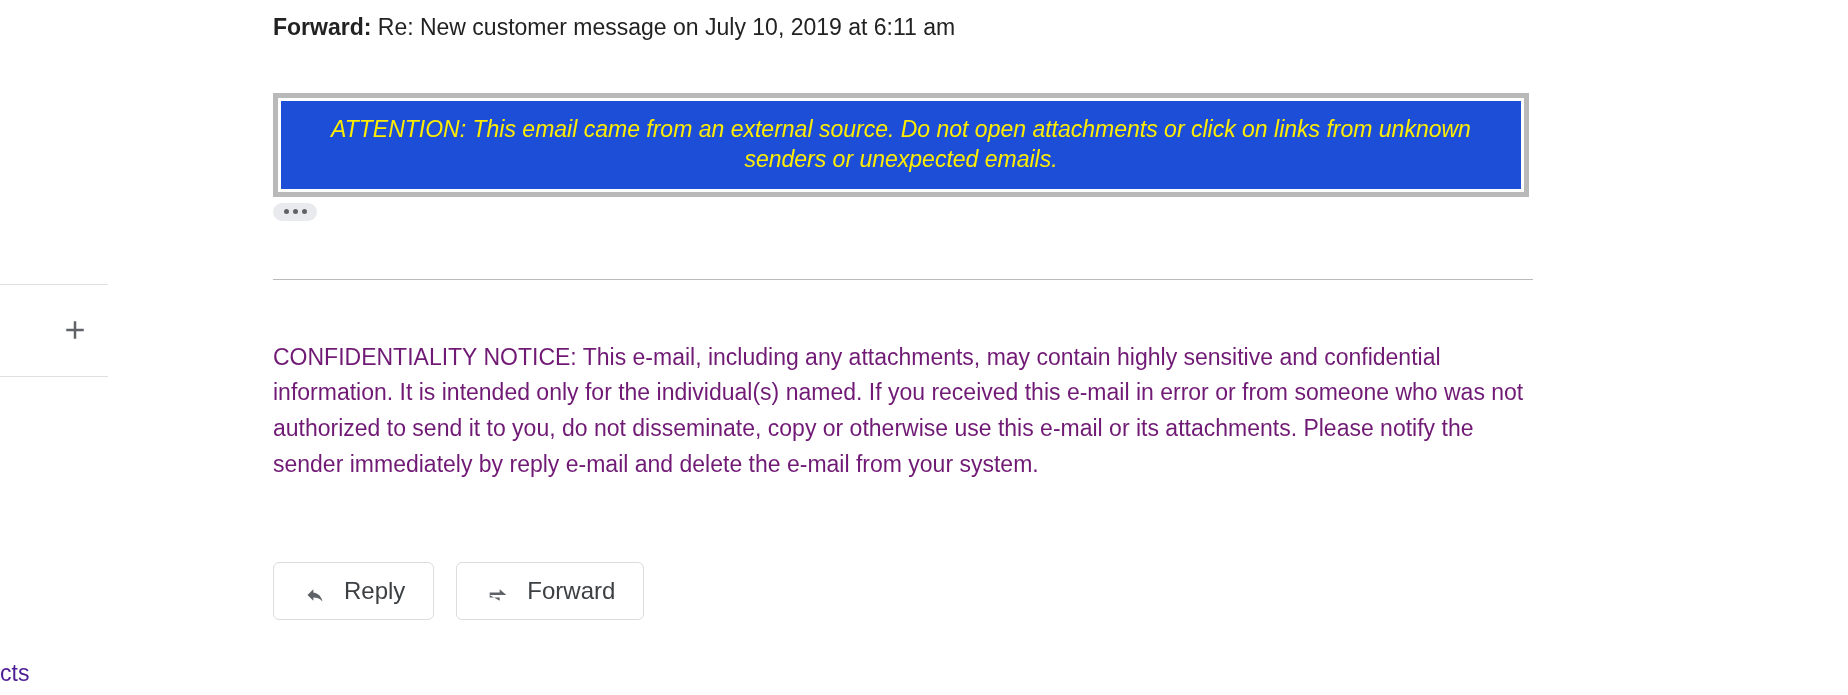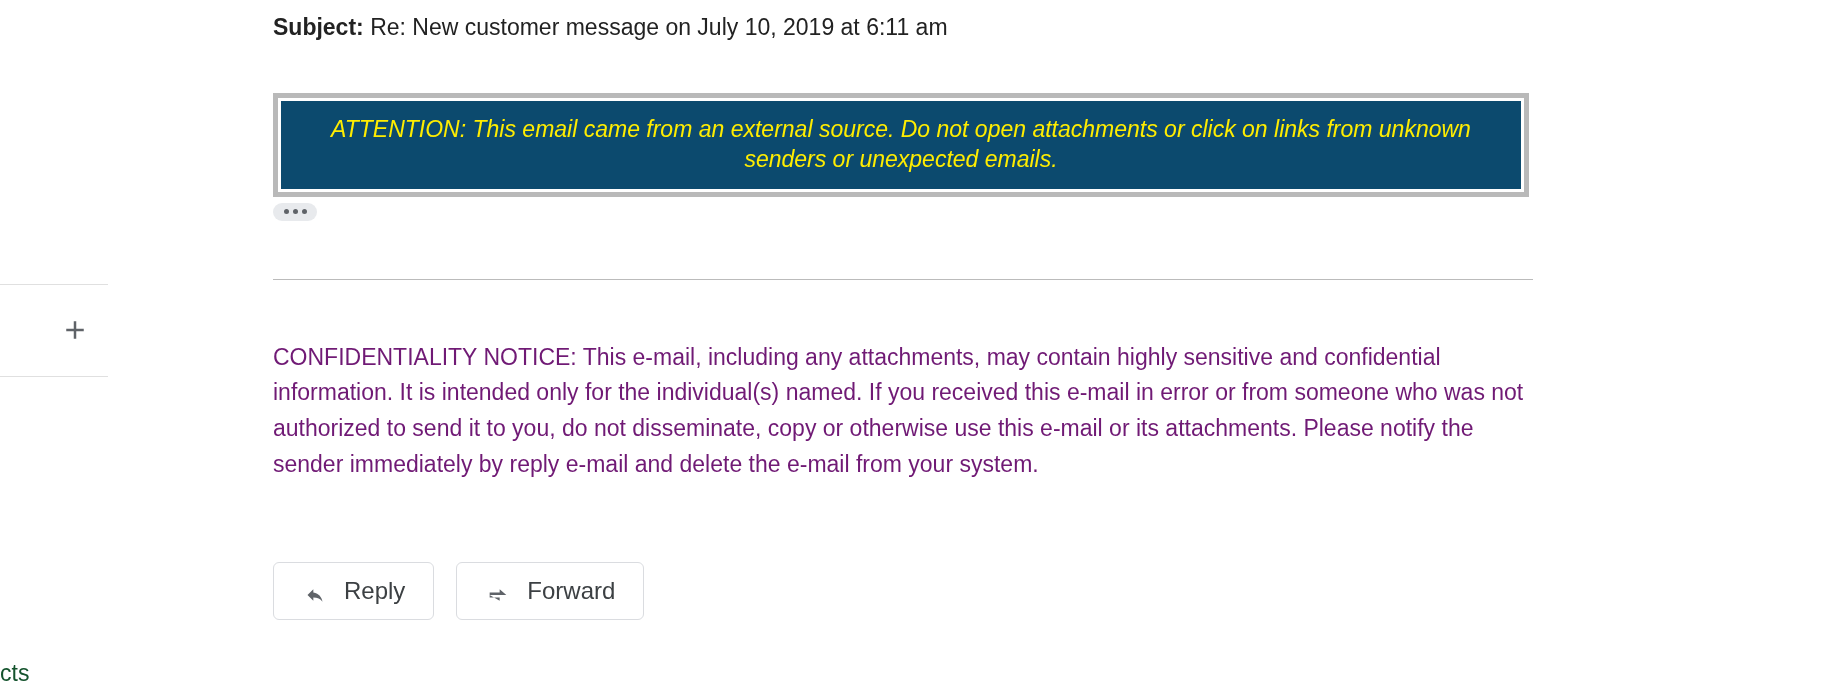--- a/index.html
+++ b/index.html
@@ -45,21 +45,21 @@
       top: 376px;
       left: 0;
       width: 108px;
       height: 1px;
       background: #e0e0e0;
     }
     .sidebar-label {
       position: absolute;
       bottom: 8px;
       left: 0;
-      color: #14532d;
+      color: #4c1d95;
       font-size: 23px;
     }
     .main {
       position: absolute;
       left: 273px;
       top: 0;
       width: 1260px;
     }
     .subject-line {
       font-size: 23px;
@@ -69,21 +69,21 @@
     .subject-label {
       font-weight: bold;
     }
     .banner-wrap {
       margin-top: 52px;
       width: 1256px;
       border: 5px solid #b9b9b9;
       padding: 3px;
     }
     .banner {
-      background: #0c4a6e;
+      background: #1d4ed8;
       color: #ffed00;
       font-style: italic;
       font-size: 23px;
       text-align: center;
       padding: 14px 30px 14px 30px;
       line-height: 1.3;
     }
     .ellipsis-pill {
       margin-top: 6px;
       display: inline-flex;
@@ -148,21 +148,21 @@
     <svg viewBox="0 0 24 24" width="30" height="30">
         <path fill="#5f6368" d="M11 5h2v6h6v2h-6v6h-2v-6H5v-2h6z"></path>
       </svg>
   </div>
   <div class="sidebar-lower-border"></div>
   <div class="sidebar-label">cts</div>
 </div>
 
 <div class="main">
   <div class="subject-line">
-    <span class="subject-label">Subject:</span>
+    <span class="subject-label">Forward:</span>
     <span>Re: New customer message on July 10, 2019 at 6:11 am</span>
   </div>
 
   <div class="banner-wrap">
     <div class="banner">ATTENTION: This email came from an external source. Do not open attachments or click on links from unknown senders or unexpected emails.</div>
   </div>
 
   <div class="ellipsis-pill">
     <span class="dot"></span>
     <span class="dot"></span>

